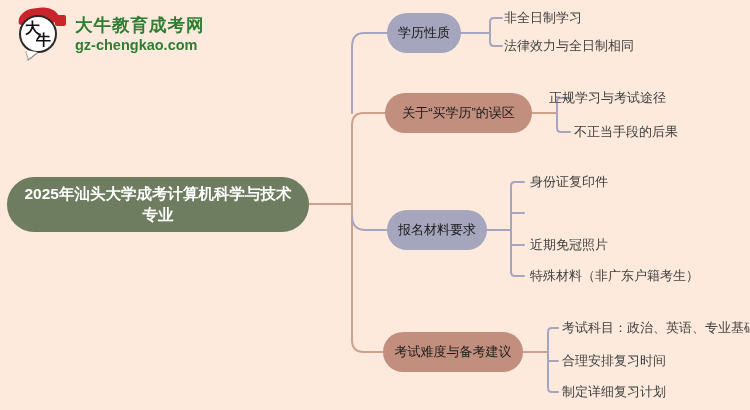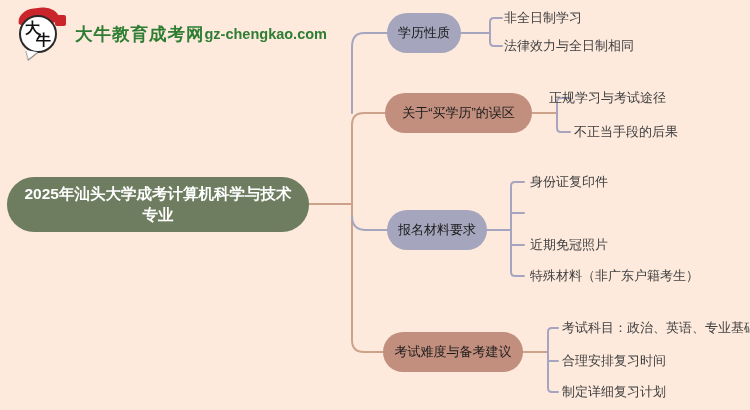--- a/index.html
+++ b/index.html
@@ -22,21 +22,21 @@
           border:2px solid #2a2a2a;border-radius:50%;box-sizing:border-box;}
   .bubble .ch1{position:absolute;left:4px;top:2px;font-size:15px;font-weight:bold;color:#111;
                font-family:"DejaVu Serif","Liberation Serif",serif;}
   .bubble .ch2{position:absolute;left:15px;top:14px;font-size:15px;font-weight:bold;color:#111;
                font-family:"DejaVu Serif","Liberation Serif",serif;}
   .seal{position:absolute;left:37px;top:7px;width:11px;height:11px;background:var(--seal-red,#c9252b);border-radius:2px;}
   .tail{position:absolute;left:7px;top:43px;width:0;height:0;
         border-left:4px solid transparent;border-right:8px solid transparent;
         border-top:9px solid #fff;transform:rotate(10deg);
         filter:drop-shadow(0 1.5px 0 #2a2a2a);}
-  .logo-text{display:flex;flex-direction:row;line-height:1.15;justify-content:flex-end;}
+  .logo-text{display:flex;flex-direction:column;line-height:1.15;justify-content:flex-end;}
   .site-name{font-size:17.5px;font-weight:bold;color:var(--brand-green,#2f7d33);letter-spacing:1px;}
   .site-url{font-size:14.5px;font-weight:bold;color:var(--brand-green,#2f7d33);margin-top:2px;}
 
   
   .root-node{
     position:absolute;left:7px;top:177px;width:302px;height:55px;box-sizing:border-box;
     background:var(--node-green,#6e7c60);border-radius:27px;
     display:flex;align-items:center;justify-content:center;text-align:center;
     color:var(--node-text,#ffffff);font-size:15.5px;font-weight:bold;padding:0 10px;
   }

